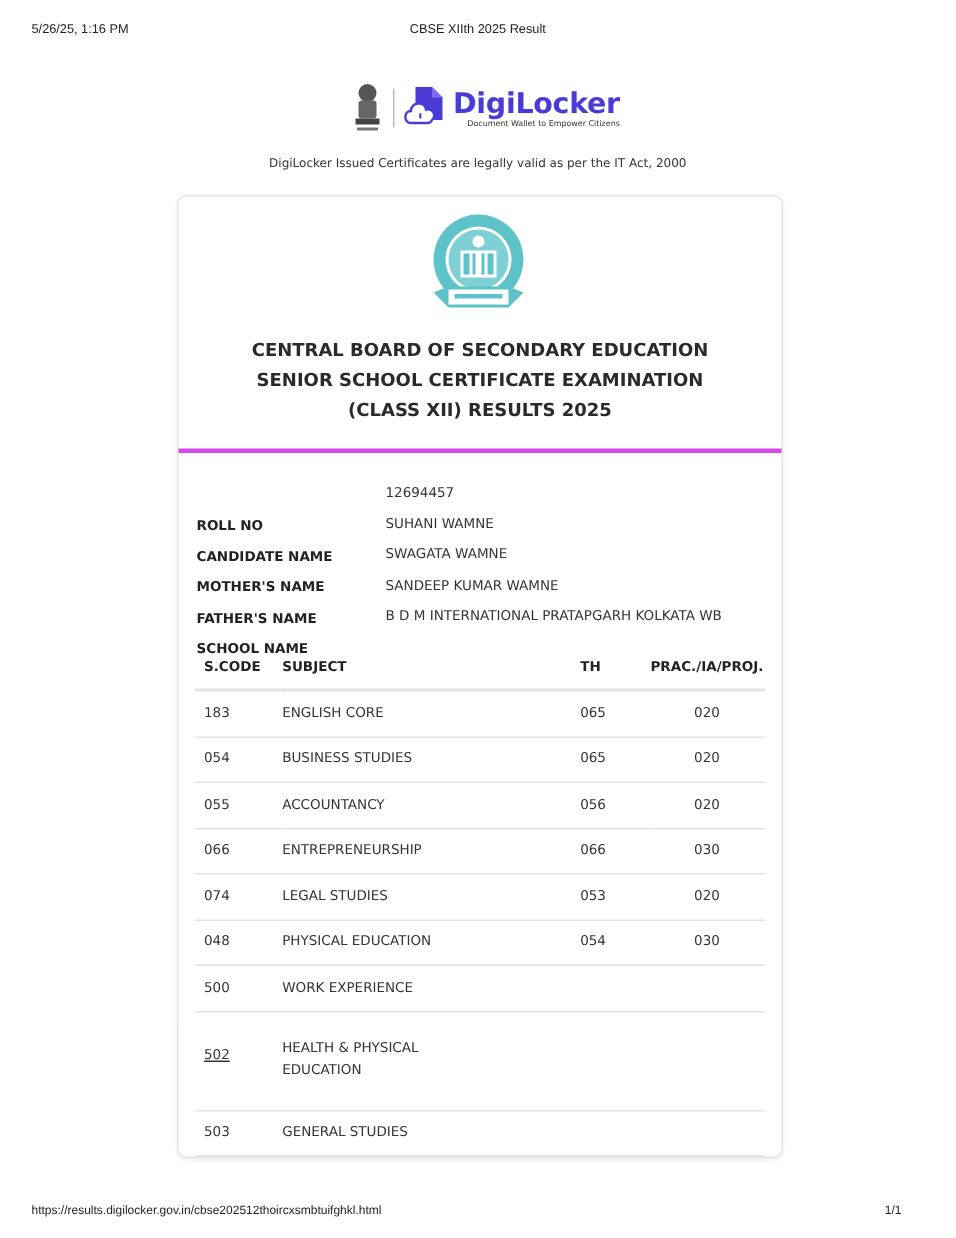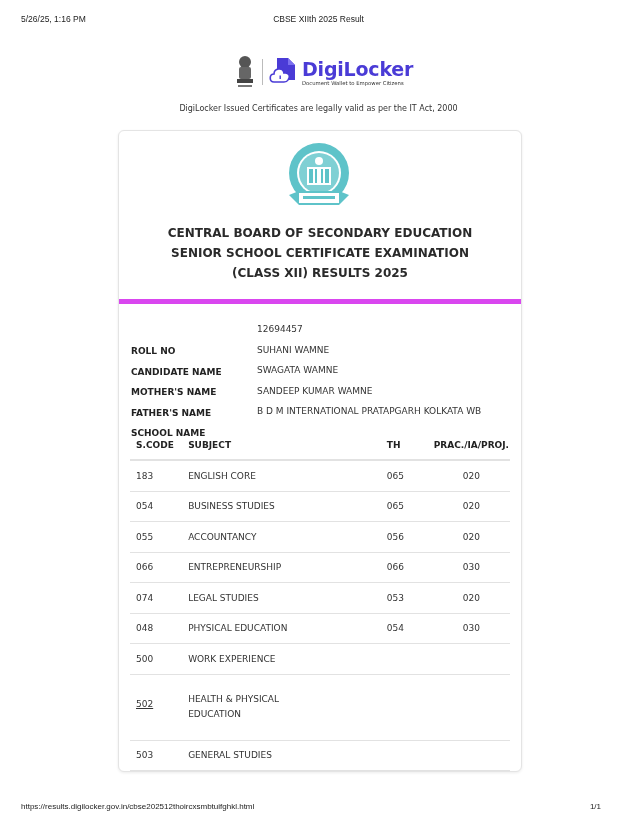--- a/index.html
+++ b/index.html
@@ -4,32 +4,32 @@
 <style>
   html, body { margin:0; padding:0; background:#fff; }
   body { width:637px; height:825px; position:relative; font-family:"DejaVu Sans", sans-serif; color:#222; overflow:hidden; }
   .print-hdr { position:absolute; top:14px; left:0; width:637px; font-family:"Liberation Sans", sans-serif; font-size:8.5px; color:#222; }
   .print-hdr .date { position:absolute; left:21px; }
   .print-hdr .title { position:absolute; left:0; width:637px; text-align:center; }
   .print-ftr { position:absolute; top:802px; left:0; width:637px; font-family:"Liberation Sans", sans-serif; font-size:8px; color:#222; }
   .print-ftr .url { position:absolute; left:21px; }
   .print-ftr .page { position:absolute; right:36px; }
 
-  .brand { position:absolute; top:52px; left:234px; height:40px; display:flex; align-items:center; }
+  .brand { position:absolute; top:52px; left:234px; height:40px; display:flex; align-items:center;text-align:right; }
   .emblem { width:22px; height:34px; }
   .brand-sep { width:1px; height:26px; background:#bbb; margin:0 5px 0 6px; }
   .dl-icon { width:30px; height:32px; }
   .dl-text { margin-left:4px; }
   .dl-name { font-family:"DejaVu Sans", sans-serif; font-weight:bold; font-size:19px; color:#4a3bd6; line-height:20px; letter-spacing:-0.2px; }
   .dl-tag { font-size:5.3px; color:#333; margin-top:1px; }
 
   .validity { position:absolute; top:104px; left:0; width:637px; text-align:center; font-size:8px; color:#333; }
 
   .card { position:absolute; top:130px; left:118px; width:402px; height:640px; border:1px solid #e4e4e4; border-radius:6px; box-shadow:0 1px 3px rgba(0,0,0,0.08); background:#fff; }
-  .card-top { height:168px; border-bottom:5px solid #d946ef; position:relative; }
+  .card-top { height:168px; border-bottom:3px solid #d946ef; position:relative; }
   .cbse-logo { position:absolute; top:10px; left:166px; width:68px; height:72px; }
   .heading { position:absolute; top:92px; left:0; width:402px; text-align:center; font-weight:bold; font-size:12px; line-height:20px; color:#2a2a2a; }
 
   .info { position:absolute; top:188px; left:12px; width:380px; }
   .info-row { display:flex; height:20.5px; align-items:center; font-size:9px; }
   .info-label { width:126px; font-weight:bold; color:#222;margin-top:44px; }
   .info-value { color:#333; }
 
   table.marks { position:absolute; top:300px; left:11px; width:380px; border-collapse:collapse; font-size:9px; }
   table.marks th { font-weight:bold; text-align:left; height:26px; border-bottom:2px solid #e2e2e2; color:#222; }

